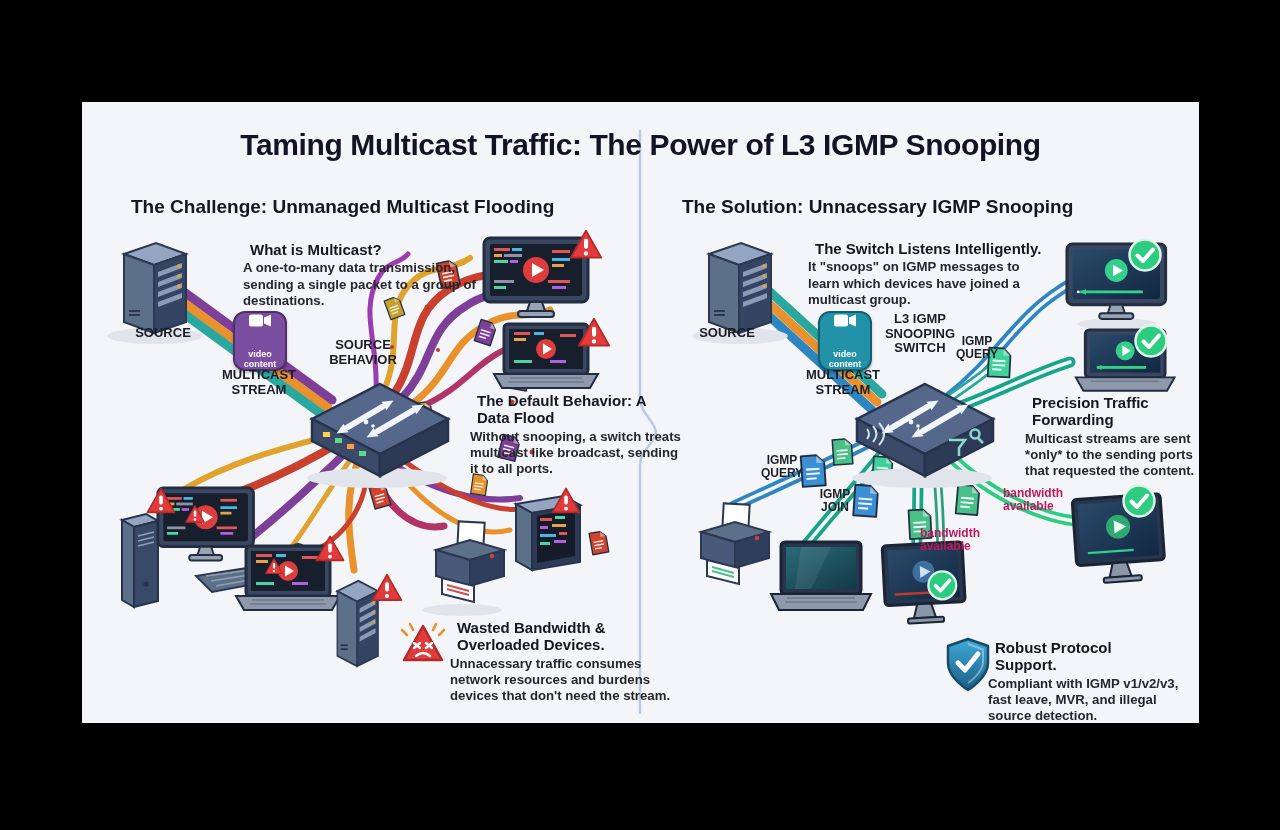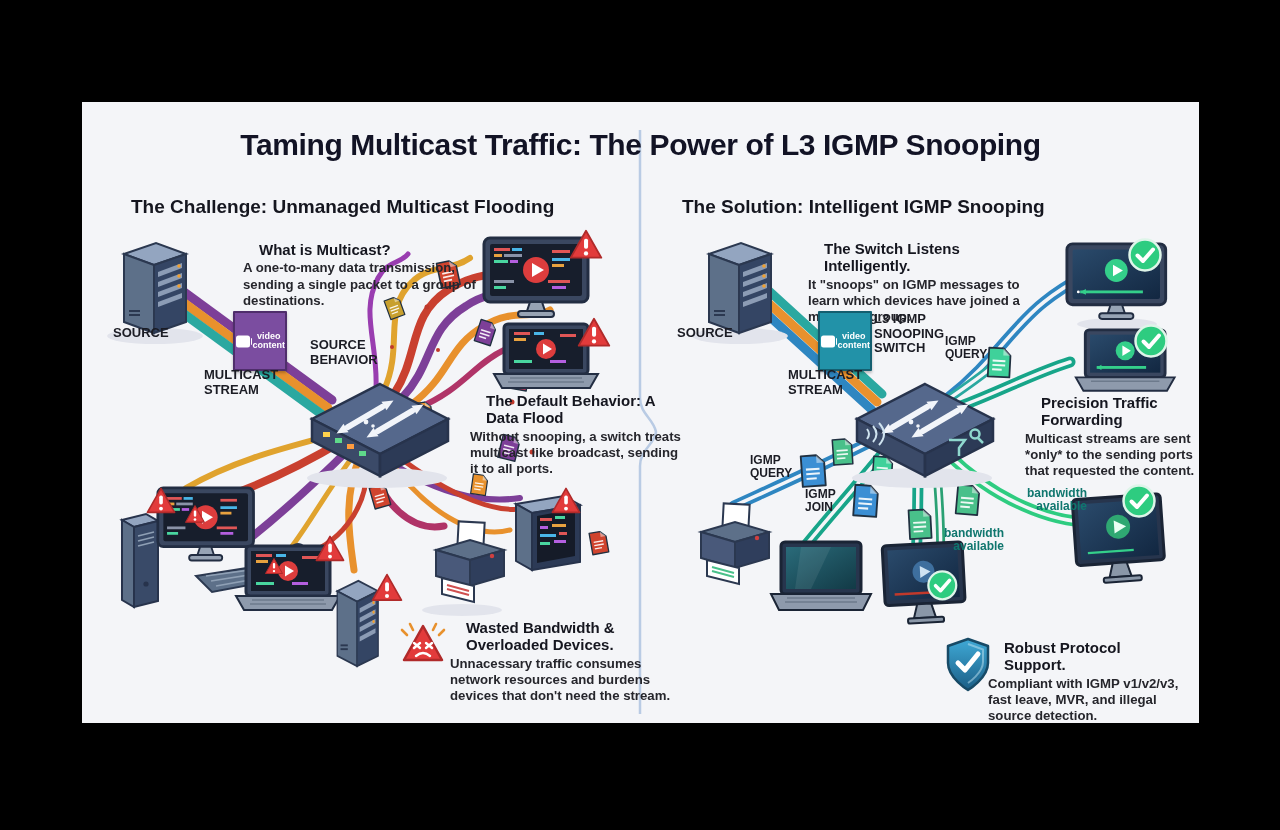--- a/index.html
+++ b/index.html
@@ -3,26 +3,26 @@
 <meta charset="utf-8">
 <style>
   html,body{margin:0;padding:0;background:#000;}
   .stage{position:relative;width:1280px;height:723px;background:#000;overflow:hidden;
          font-family:"Liberation Sans",sans-serif;}
   .canvas{position:absolute;left:82px;top:102px;width:1117px;height:626px;background:#f4f5f8;}
   .bg{position:absolute;left:0;top:0;}
   .txt{position:absolute;color:#16171f;}
   .title{font-size:30px;font-weight:800;text-align:center;letter-spacing:-.4px;color:#121325;}
   .phead{font-size:19px;font-weight:800;color:#15161f;}
-  .tb h3{margin:0 16px 2px;font-size:15px;font-weight:800;line-height:1.15;color:#15161f;}
+  .tb h3{margin:0 7px 2px;font-size:15px;font-weight:800;line-height:1.15;color:#15161f;}
   .tb p{margin:0;font-size:13.2px;font-weight:700;line-height:1.24;color:#26262c;}
-  .lbl{font-size:13px;font-weight:800;text-align:left;line-height:1.12;color:#1b1c24;}
+  .lbl{font-size:13px;font-weight:800;text-align:center;line-height:1.12;color:#1b1c24;}
   .lbl.small{font-size:12px;}
-  .bw{font-size:12px;font-weight:700;text-align:right;line-height:1.1;color:#0f766e;}
-  .badge{position:absolute;width:50px;height:56px;border-radius:1px;display:flex;
+  .bw{font-size:12px;font-weight:700;text-align:left;line-height:1.1;color:#be185d;}
+  .badge{position:absolute;width:50px;height:56px;border-radius:12px;display:flex;flex-direction:column;
          align-items:center;justify-content:space-between;gap:1px;box-shadow:0 2px 3px rgba(0,0,0,.25);}
   .badge span{font-size:9px;font-weight:700;color:#fff;line-height:1.05;text-align:center;width:44px;}
   .badge.purple{background:#7b4da0;border:2px solid #4f2e6b;}
   .badge.teal{background:#2292a8;border:2px solid #145f70;}
   .st{fill:none;stroke-linecap:round;}
   .gap{fill:none;stroke:#f4f5f8;stroke-width:3.5px;stroke-linecap:round;}
 </style>
 </head>
 <body>
 
@@ -447,21 +447,21 @@
       <use href="#check" transform="translate(845,468) scale(0.9)"></use>
       <use href="#check" x="1040" y="382"></use>
     </g>
     <g>
           <use href="#shield" x="862" y="534"></use>
         </g>
   </svg>
 
   <div class="txt title" style="left:0;top:26px;width:1117px">Taming Multicast Traffic: The Power of L3 IGMP Snooping</div>
   <div class="txt phead" style="left:49px;top:94px;width:480px">The Challenge: Unmanaged Multicast Flooding</div>
-  <div class="txt phead" style="left:600px;top:94px;width:480px">The Solution: Intelligent IGMP Snooping</div>
+  <div class="txt phead" style="left:600px;top:94px;width:480px">The Solution: Unnacessary IGMP Snooping</div>
 
   <div class="txt tb" style="left:161px;top:139px;width:235px">
     <h3>What is Multicast?</h3>
     <p>A one-to-many data transmission, sending a single packet to a group of destinations.</p>
   </div>
   <div class="txt lbl" style="left:31px;top:224px;width:100px">SOURCE</div>
   <div class="badge purple" style="left:151px;top:209px">
     <svg width="24" height="15">
           <rect x="1" y="1.5" width="14" height="12" rx="2.5" fill="#fff"></rect>
           <polygon points="16,4.5 23,1.5 23,13.5 16,10.5" fill="#fff"></polygon>

